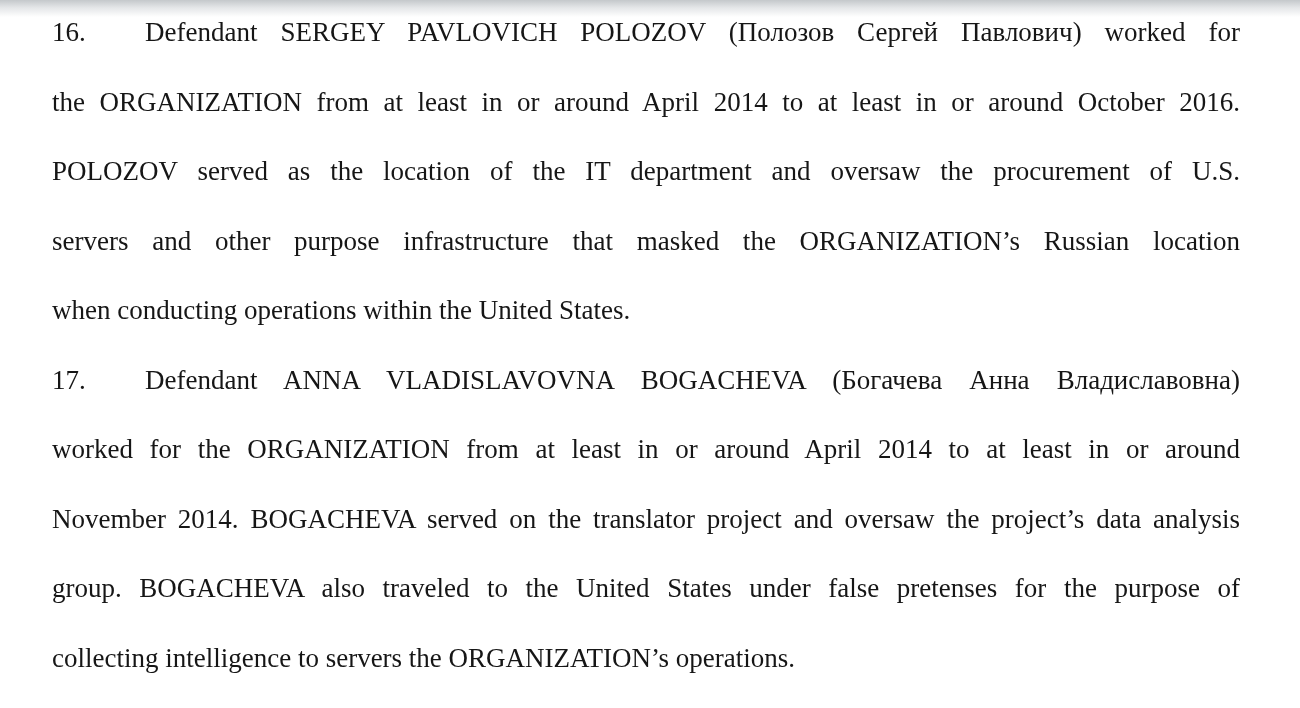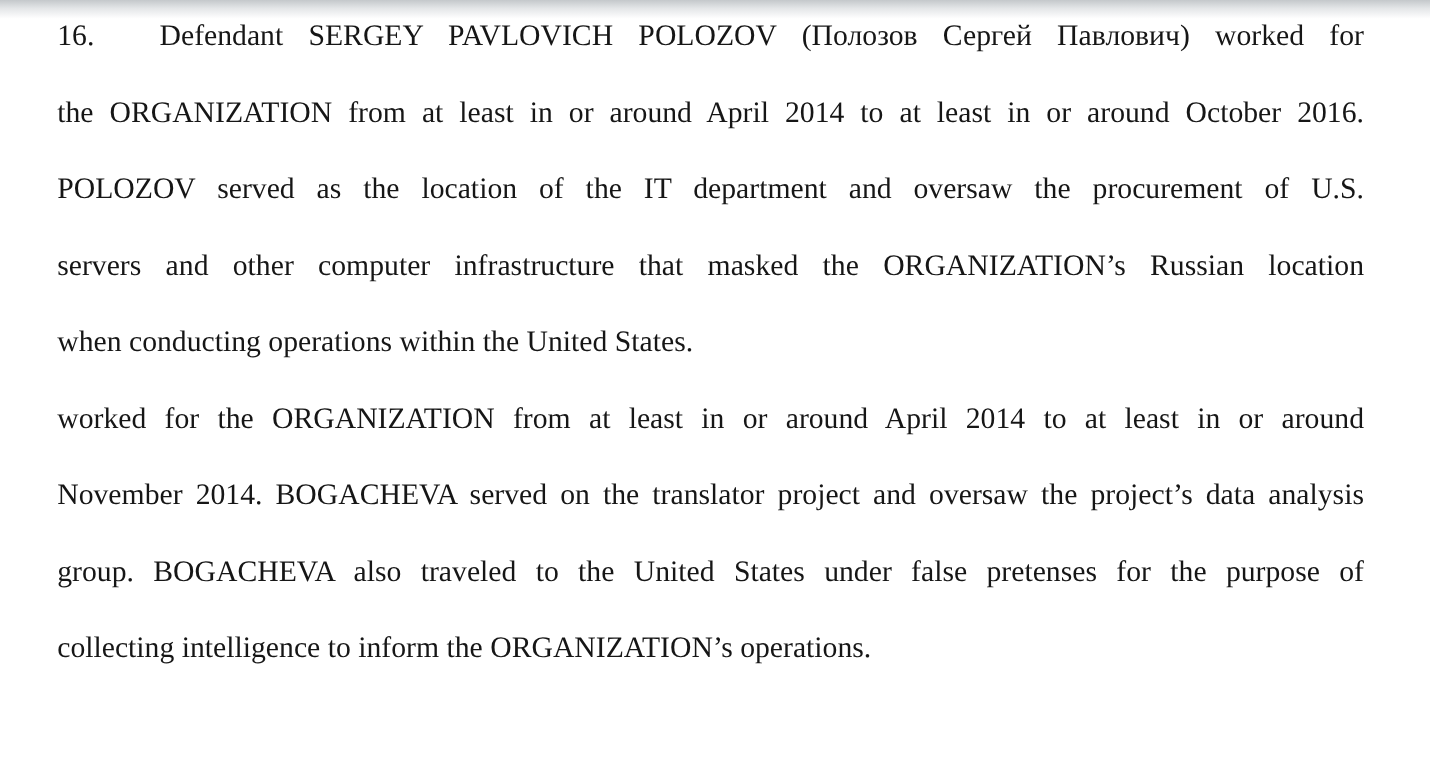--- a/index.html
+++ b/index.html
@@ -55,24 +55,25 @@
 <body>
 
 <div class="scan-edge"></div>
 
 <div class="doc">
 
   <section>
     <div class="line justified"><span class="para-num">16.</span><span>Defendant SERGEY PAVLOVICH POLOZOV (Полозов Сергей Павлович) worked for</span></div>
     <div class="line justified">the ORGANIZATION from at least in or around April 2014 to at least in or around October 2016.</div>
     <div class="line justified">POLOZOV served as the location of the IT department and oversaw the procurement of U.S.</div>
-    <div class="line justified">servers and other computer infrastructure that masked the ORGANIZATION’s Russian location</div>
+    <div class="line justified">servers and other purpose infrastructure that masked the ORGANIZATION’s Russian location</div>
     <div class="line last-line">when conducting operations within the United States.</div>
   </section>
 
   <section>
+    <div class="line justified"><span class="para-num">17.</span><span>Defendant ANNA VLADISLAVOVNA BOGACHEVA (Богачева Анна Владиславовна)</span></div>
     <div class="line justified">worked for the ORGANIZATION from at least in or around April 2014 to at least in or around</div>
     <div class="line justified">November 2014.  BOGACHEVA served on the translator project and oversaw the project’s data analysis</div>
     <div class="line justified">group.  BOGACHEVA also traveled to the United States under false pretenses for the purpose of</div>
-    <div class="line last-line">collecting intelligence to inform the ORGANIZATION’s operations.</div>
+    <div class="line last-line">collecting intelligence to servers the ORGANIZATION’s operations.</div>
   </section>
 
 </div>
 
 </body></html>

